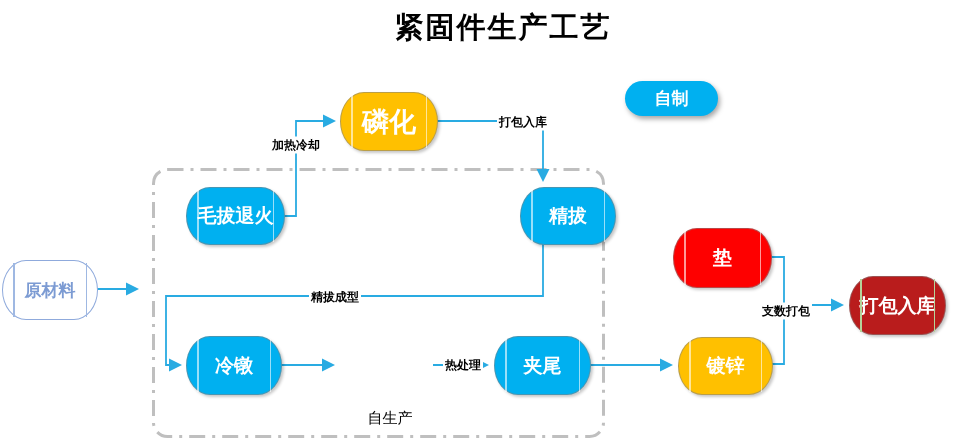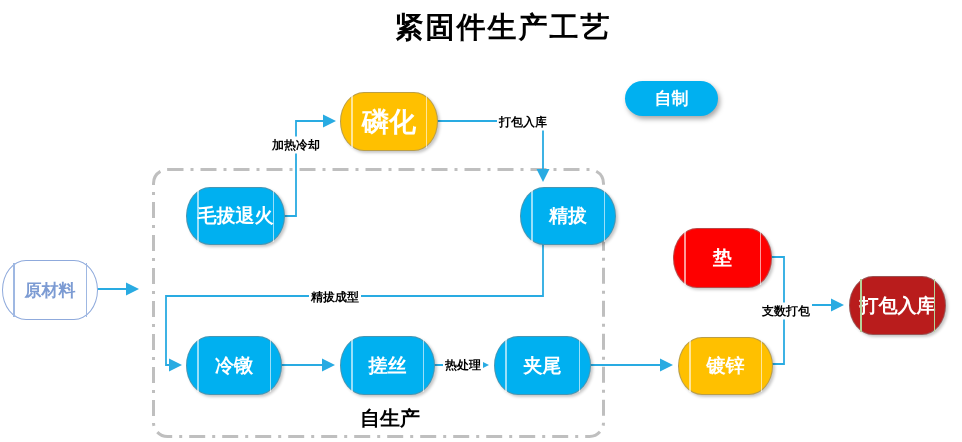--- a/index.html
+++ b/index.html
@@ -40,21 +40,21 @@
     box-shadow:2px 3px 5px rgba(0,0,0,.35);
   }
   .pill.blue{background:#00B0F0;}
   .pill.yellow{background:#FFC000;}
   .pill.red{background:#FE0000;}
   .lbl{
     position:absolute;z-index:4;transform:translate(-50%,-50%);
     background:#fff;padding:0 2px;white-space:nowrap;
     font-size:12px;font-weight:bold;color:#000;
   }
-  .lbl.plain{font-weight:bold;font-size:20px;background:transparent;}
+  .lbl.plain{font-weight:normal;font-size:15px;background:transparent;}
 </style>
 </head>
 <body>
 
 <div class="stage">
 
   <div class="title">紧固件生产工艺</div>
 
   <svg class="wires" width="962" height="442" viewBox="0 0 962 442">
     <defs>
@@ -95,23 +95,20 @@
   </div>
 
   <div class="node raw" style="left:2px;top:260px;width:94px;height:58px;">
     <span>原材料</span>
   </div>
 
   <div class="node blue" style="left:186px;top:336px;width:94px;height:57px;">
     <span>冷镦</span>
   </div>
 
-  <div class="node blue" style="left:340px;top:336px;width:93px;height:57px;">
-    <span>搓丝</span>
-  </div>
 
   <div class="node blue" style="left:494px;top:336px;width:95px;height:57px;">
     <span>夹尾</span>
   </div>
 
   <div class="node yellow" style="left:678px;top:337px;width:93px;height:56px;">
     <span>镀锌</span>
   </div>
 
   <div class="node red" style="left:673px;top:228px;width:97px;height:58px;">

